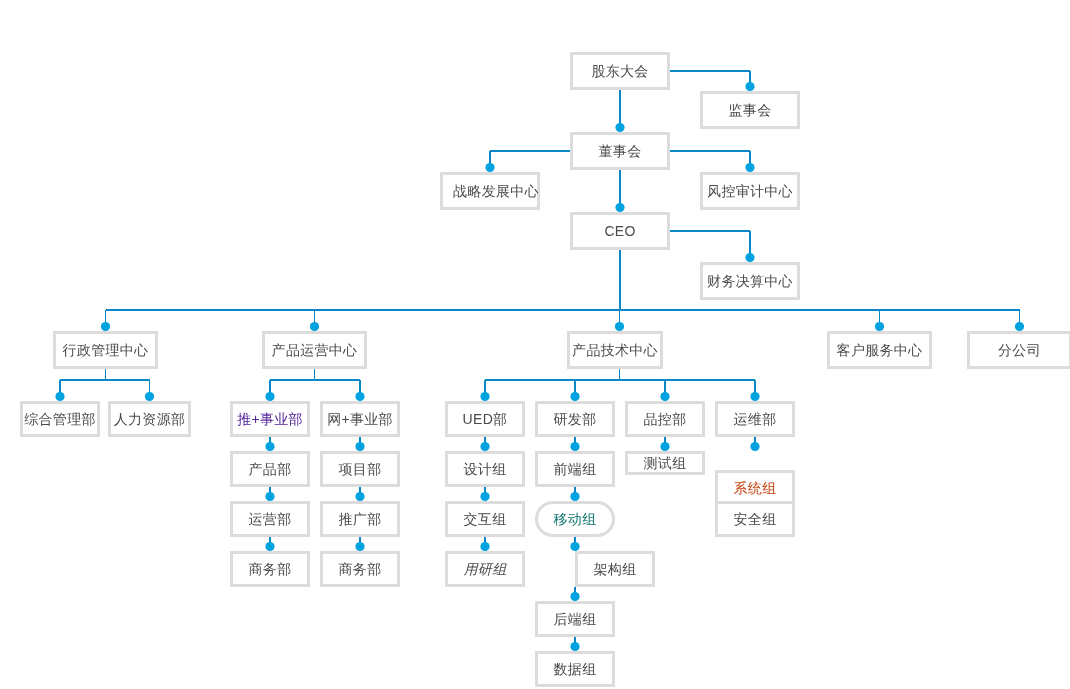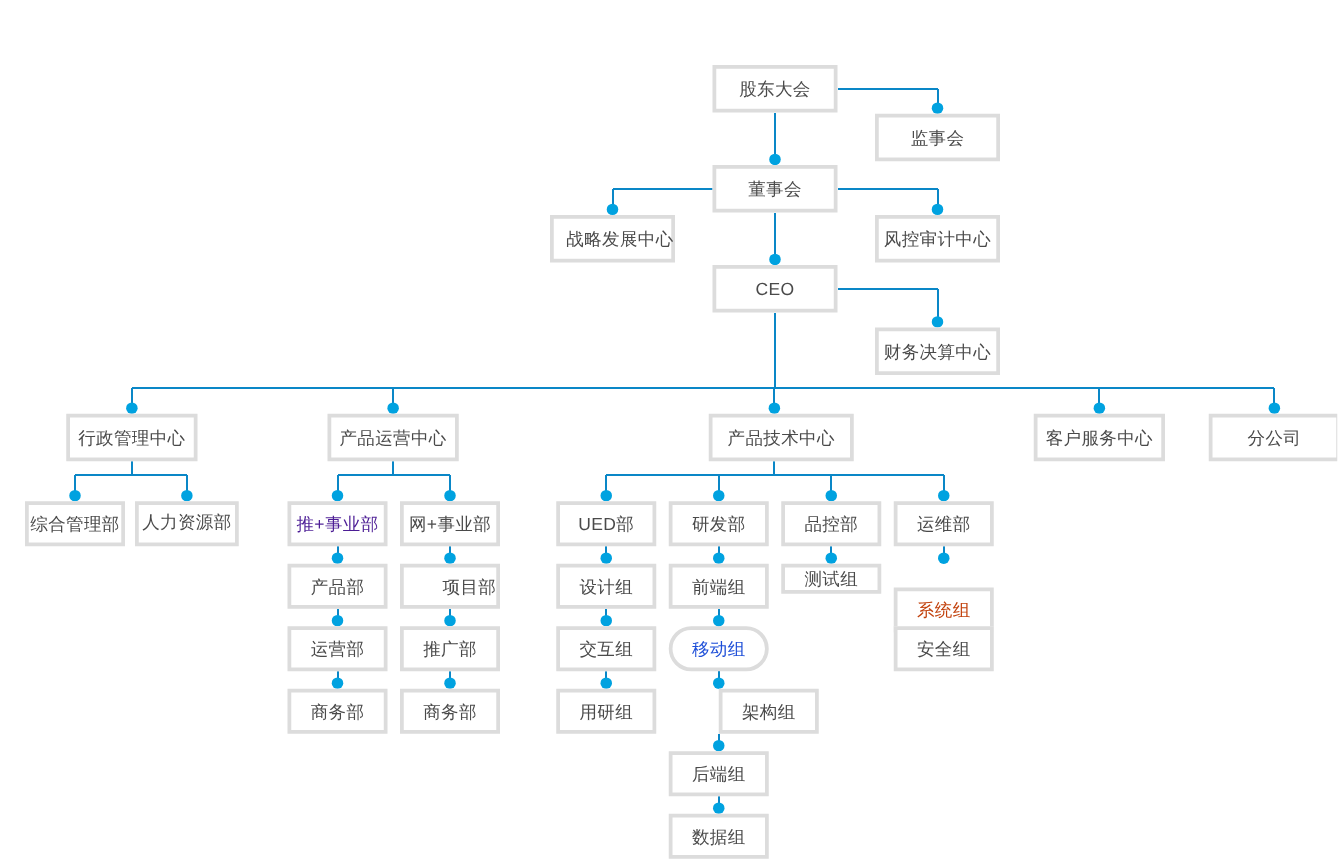--- a/index.html
+++ b/index.html
@@ -157,78 +157,78 @@
       </div>
       <div class="node" style="left: 700px; top: 262px; width: 100px; height: 38px; border-color: rgb(220, 220, 220); color: rgb(74, 74, 74);">
         <span class="node-label">财务决算中心</span>
       </div>
       <div class="node" style="left: 53px; top: 331px; width: 105px; height: 38px; border-color: rgb(220, 220, 220); color: rgb(74, 74, 74);">
         <span class="node-label">行政管理中心</span>
       </div>
       <div class="node" style="left: 262px; top: 331px; width: 105px; height: 38px; border-color: rgb(220, 220, 220); color: rgb(74, 74, 74);">
         <span class="node-label">产品运营中心</span>
       </div>
-      <div class="node" style="left: 567px; top: 331px; width: 116px; height: 38px; border-color: rgb(220, 220, 220); color: rgb(74, 74, 74);">
+      <div class="node" style="left: 567px; top: 331px; width: 96px; height: 38px; border-color: rgb(220, 220, 220); color: rgb(74, 74, 74);">
         <span class="node-label">产品技术中心</span>
       </div>
       <div class="node" style="left: 827px; top: 331px; width: 105px; height: 38px; border-color: rgb(220, 220, 220); color: rgb(74, 74, 74);">
         <span class="node-label">客户服务中心</span>
       </div>
       <div class="node" style="left: 967px; top: 331px; width: 105px; height: 38px; border-color: rgb(220, 220, 220); color: rgb(74, 74, 74);">
         <span class="node-label">分公司</span>
       </div>
       <div class="node" style="left: 20px; top: 401px; width: 80px; height: 36px; border-color: rgb(220, 220, 220); color: rgb(74, 74, 74);">
         <span class="node-label">综合管理部</span>
       </div>
-      <div class="node" style="left: 108px; top: 401px; width: 83px; height: 36px; border-color: rgb(220, 220, 220); color: rgb(74, 74, 74); font-family: Liberation Mono, monospace;">
+      <div class="node" style="left: 108px; top: 401px; width: 83px; height: 36px; border-color: rgb(220, 220, 220); color: rgb(74, 74, 74);">
         <span class="node-label">人力资源部</span>
       </div>
       <div class="node" style="left: 230px; top: 401px; width: 80px; height: 36px; border-color: rgb(220, 220, 220); color: #4c1d95;">
         <span class="node-label">推+事业部</span>
       </div>
       <div class="node" style="left: 230px; top: 451px; width: 80px; height: 36px; border-color: rgb(220, 220, 220); color: rgb(74, 74, 74);">
         <span class="node-label">产品部</span>
       </div>
       <div class="node" style="left: 230px; top: 501px; width: 80px; height: 36px; border-color: rgb(220, 220, 220); color: rgb(74, 74, 74);">
         <span class="node-label">运营部</span>
       </div>
       <div class="node" style="left: 230px; top: 551px; width: 80px; height: 36px; border-color: rgb(220, 220, 220); color: rgb(74, 74, 74);">
         <span class="node-label">商务部</span>
       </div>
       <div class="node" style="left: 320px; top: 401px; width: 80px; height: 36px; border-color: rgb(220, 220, 220); color: rgb(74, 74, 74);">
         <span class="node-label">网+事业部</span>
       </div>
-      <div class="node" style="left: 320px; top: 451px; width: 80px; height: 36px; border-color: rgb(220, 220, 220); color: rgb(74, 74, 74); justify-content: flex-end;">
+      <div class="node" style="left: 320px; top: 451px; width: 80px; height: 36px; border-color: rgb(220, 220, 220); color: rgb(74, 74, 74);">
         <span class="node-label">项目部</span>
       </div>
       <div class="node" style="left: 320px; top: 501px; width: 80px; height: 36px; border-color: rgb(220, 220, 220); color: rgb(74, 74, 74);">
         <span class="node-label">推广部</span>
       </div>
       <div class="node" style="left: 320px; top: 551px; width: 80px; height: 36px; border-color: rgb(220, 220, 220); color: rgb(74, 74, 74);">
         <span class="node-label">商务部</span>
       </div>
       <div class="node" style="left: 445px; top: 401px; width: 80px; height: 36px; border-color: rgb(220, 220, 220); color: rgb(74, 74, 74);">
         <span class="node-label">UED部</span>
       </div>
       <div class="node" style="left: 445px; top: 451px; width: 80px; height: 36px; border-color: rgb(220, 220, 220); color: rgb(74, 74, 74);">
         <span class="node-label">设计组</span>
       </div>
       <div class="node" style="left: 445px; top: 501px; width: 80px; height: 36px; border-color: rgb(220, 220, 220); color: rgb(74, 74, 74);">
         <span class="node-label">交互组</span>
       </div>
-      <div class="node" style="left: 445px; top: 551px; width: 80px; height: 36px; border-color: rgb(220, 220, 220); color: rgb(74, 74, 74);">
+      <div class="node" style="left: 445px; top: 551px; width: 80px; height: 36px; border-color: rgb(220, 220, 220); color: rgb(74, 74, 74); font-style: italic;">
         <span class="node-label">用研组</span>
       </div>
       <div class="node" style="left: 535px; top: 401px; width: 80px; height: 36px; border-color: rgb(220, 220, 220); color: rgb(74, 74, 74);">
         <span class="node-label">研发部</span>
       </div>
       <div class="node" style="left: 535px; top: 451px; width: 80px; height: 36px; border-color: rgb(220, 220, 220); color: rgb(74, 74, 74);">
         <span class="node-label">前端组</span>
       </div>
-      <div class="node" style="left: 535px; top: 501px; width: 80px; height: 36px; border-color: rgb(220, 220, 220); color: #1d4ed8; border-radius: 18px;">
+      <div class="node" style="left: 535px; top: 501px; width: 80px; height: 36px; border-color: rgb(220, 220, 220); color: #0f766e; border-radius: 18px;">
         <span class="node-label">移动组</span>
       </div>
       <div class="node" style="left: 535px; top: 551px; width: 80px; height: 36px; border-color: rgb(220, 220, 220); color: rgb(74, 74, 74); margin-left: 40px;">
         <span class="node-label">架构组</span>
       </div>
       <div class="node" style="left: 535px; top: 601px; width: 80px; height: 36px; border-color: rgb(220, 220, 220); color: rgb(74, 74, 74);">
         <span class="node-label">后端组</span>
       </div>
       <div class="node" style="left: 535px; top: 651px; width: 80px; height: 36px; border-color: rgb(220, 220, 220); color: rgb(74, 74, 74);">
         <span class="node-label">数据组</span>

